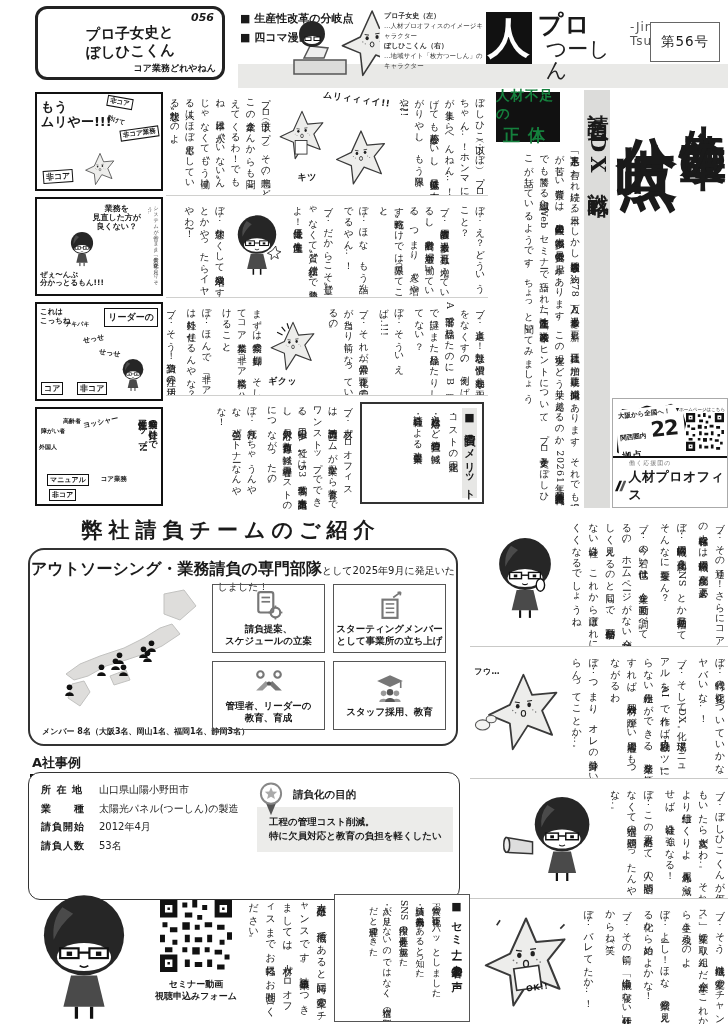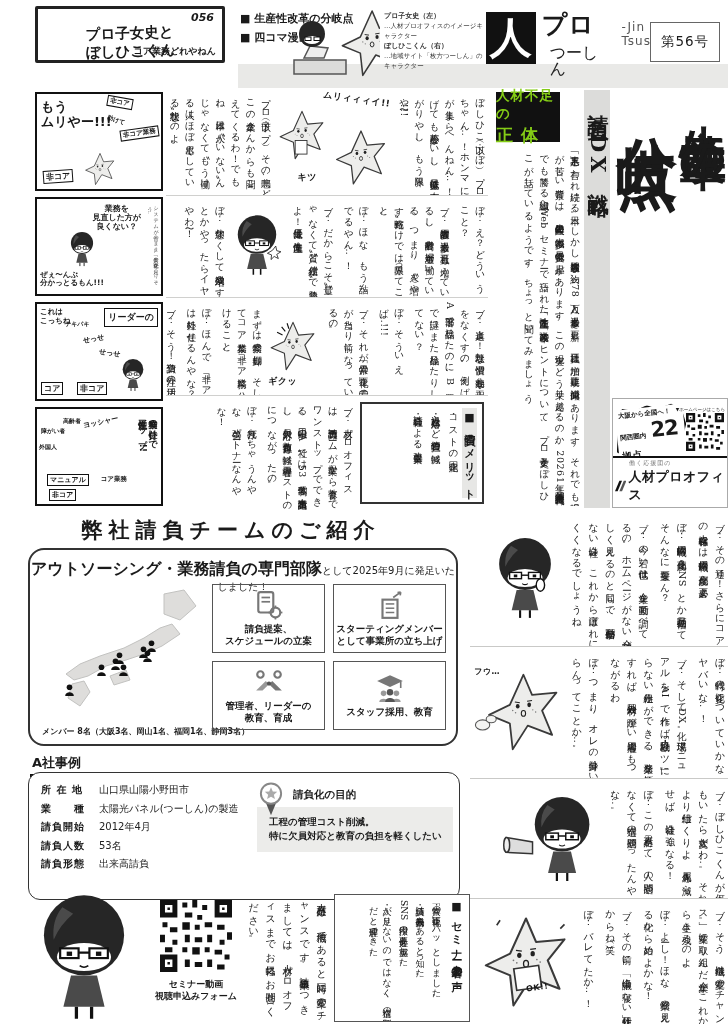--- a/index.html
+++ b/index.html
@@ -5,42 +5,42 @@
 *{margin:0;padding:0;box-sizing:border-box}
 html,body{background:#fff}
 body{width:728px;height:1024px;font-family:"DejaVu Sans","Liberation Sans",sans-serif;color:#1a1a1a;overflow:hidden}
 .page{position:relative;width:728px;height:1024px;background:#fff;overflow:hidden}
 .abs{position:absolute}
 .pre{white-space:pre-line}
 .serif{font-family:"DejaVu Serif","Liberation Serif",serif}
 .vt{writing-mode:vertical-rl;text-orientation:mixed}
 
 .gray-band{left:238px;top:64px;width:490px;height:24px;background:#e9e9e7}
-.comic-title-box{left:35px;top:6px;width:190px;height:57px;border:3px solid #222;border-radius:2px;background:#fff;padding:2px 19px}
+.comic-title-box{left:35px;top:6px;width:190px;height:74px;border:3px solid #222;border-radius:12px;background:#fff;padding:2px 19px}
 .ct-num{position:absolute;right:8px;top:2px;font-style:italic;font-weight:bold;font-size:11px}
 .ct-title{font-size:14.5px;font-weight:bold;text-align:center;margin-top:13px;transform:rotate(-2deg);line-height:1.25}
 .ct-caption{position:absolute;right:6px;bottom:2px;font-size:9px;font-weight:bold}
 .toc{left:240px;top:10px;font-size:11px;font-weight:bold;line-height:1.7}
 .char-notes{left:384px;top:11px;width:100px;font-size:6.5px;line-height:1.5;color:#333}
 .char-notes b{font-size:7px}
 .logo{left:486px;top:12px;display:flex;align-items:flex-start}
 .logo-mark{width:52px;height:52px;background:#111;color:#fff;display:flex;align-items:center;justify-content:center;font-size:42px;font-weight:bold;line-height:1}
 .logo-name{margin-left:6px;line-height:1}
 .logo-name .n1{font-size:25px;font-weight:900;letter-spacing:1px}
-.logo-name .n2{font-size:16px;margin-top:8px;margin-left:8px;color:#222}
+.logo-name .n2{font-size:21px;margin-top:2px;margin-left:8px;color:#222}
 .logo-romaji{margin-left:10px;margin-top:8px;font-size:12px;color:#555;letter-spacing:1px}
 .issue-box{left:650px;top:22px;width:70px;height:40px;border:1.5px solid #666;background:#fff;display:flex;align-items:center;justify-content:center;font-size:13.5px;letter-spacing:1px}
 .header-illu{left:290px;top:4px}
 
 .subtitle-strip{left:584px;top:90px;width:26px;height:418px;background:#dcdcda}
 .subtitle-strip .vt{font-weight:900;font-size:21px;letter-spacing:4px;padding-top:8px;margin-right:1px}
 .title-big{left:610px;top:88px;width:118px;height:312px;writing-mode:vertical-rl;font-weight:900;overflow:hidden}
 .title-big .l1{display:block;font-size:46px;letter-spacing:5px;line-height:1.08}
 .title-big .l2{display:block;font-size:61px;letter-spacing:6px;line-height:1.0}
-.badge{left:496px;top:92px;width:64px;height:50px;background:#111;color:#84cc16;display:flex;flex-direction:column;justify-content:center;font-weight:bold}
+.badge{left:496px;top:92px;width:64px;height:50px;background:#111;color:#15803d;display:flex;flex-direction:column;align-items:center;justify-content:center;font-weight:bold}
 .badge .b1{font-size:13.5px;letter-spacing:1px}
 .badge .b2{font-size:17px;letter-spacing:8px;margin-top:1px}
 .lead{left:487px;top:148px;width:96px;height:358px;font-size:9.5px;line-height:1.62;letter-spacing:.5px;overflow:hidden}
 
 .drow{left:166px;width:322px;writing-mode:vertical-rl;font-family:"DejaVu Serif","Liberation Serif",serif;font-size:9.5px;line-height:1.6;letter-spacing:.5px;overflow:hidden}
 .drow p{margin-left:5px}
 .rule{border-bottom:1px solid #d0d0ce}
 .char-slot{display:inline-block;writing-mode:horizontal-tb;vertical-align:top;position:relative;margin:0 3px}
 .slot-label{position:absolute;top:0;right:-2px;font-family:"DejaVu Sans","Liberation Sans",sans-serif;font-weight:bold;font-size:9px;white-space:nowrap;transform:rotate(8deg)}
 .merit-box{display:inline-block;writing-mode:vertical-rl;vertical-align:top;width:124px;height:102px;border:2px solid #333;background:#fff;padding:4px;margin:2px 4px}
@@ -458,24 +458,20 @@
         <span class="case-value">太陽光パネル(つーしん)の製造</span>
     </div>
     <div class="case-row">
       <span class="case-label">請負開始</span>
         <span class="case-value">2012年4月</span>
     </div>
     <div class="case-row">
       <span class="case-label">請負人数</span>
         <span class="case-value">53名</span>
     </div>
-    <div class="case-row">
-      <span class="case-label">請負形態</span>
-        <span class="case-value">出来高請負</span>
-    </div>
     <div class="purpose">
       <span class="pin">
         <svg width="28" height="36" viewBox="0 0 36 46">
             <use href="#sym-pin"></use>
           </svg>
       </span>
       <span class="purpose-title">請負化の目的</span>
       <div class="purpose-body pre">工程の管理コスト削減。
 特に欠員対応と教育の負担を軽くしたい</div>
     </div>

